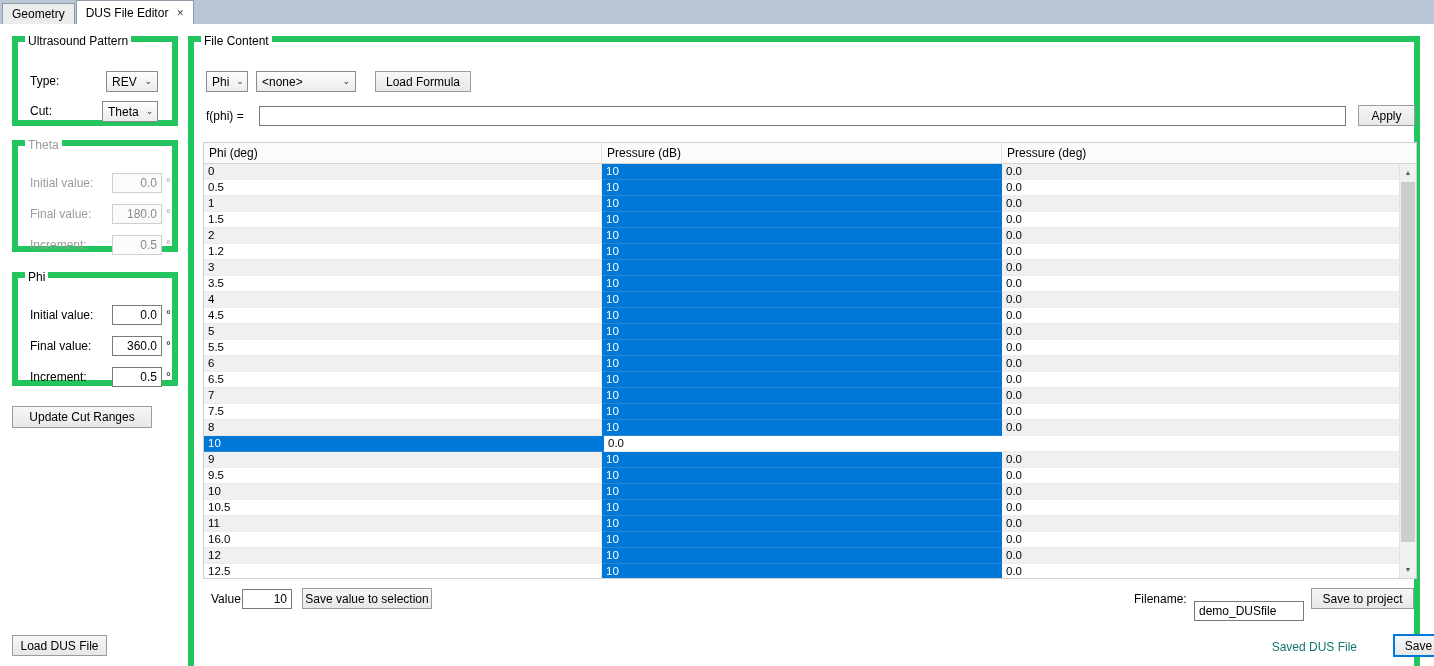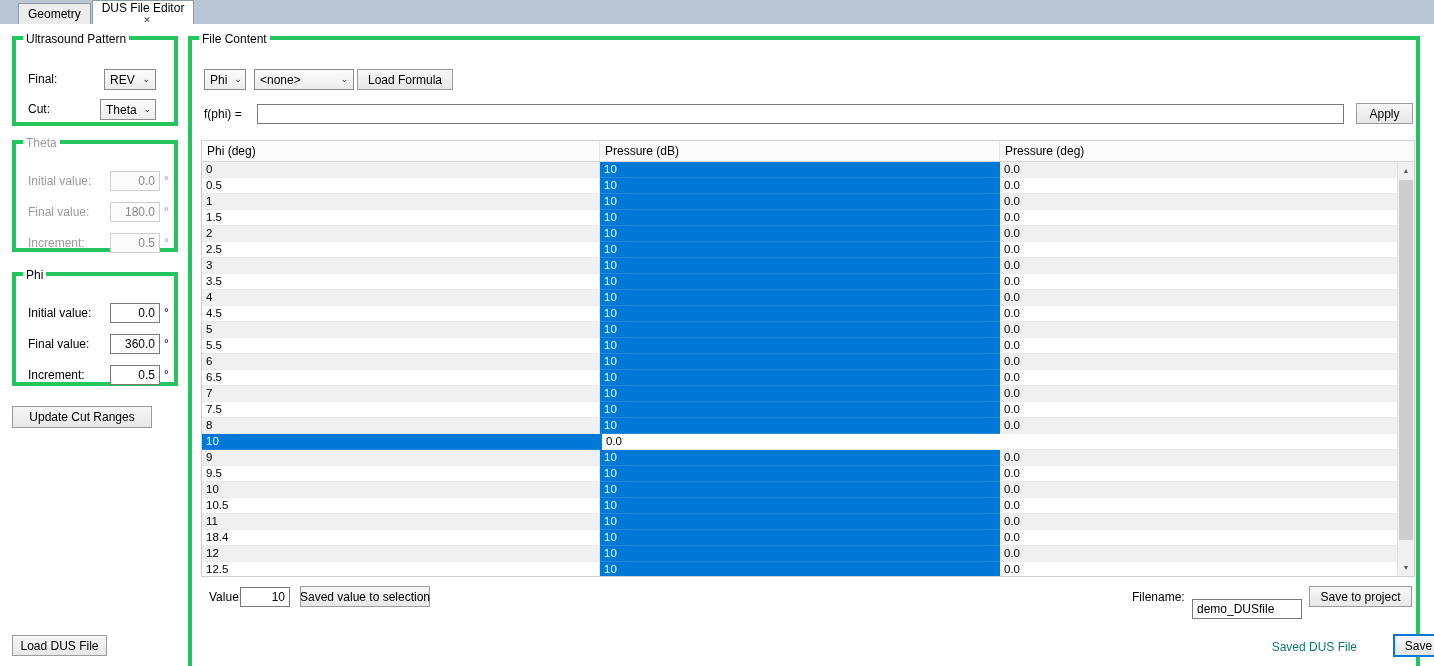--- a/index.html
+++ b/index.html
@@ -7,32 +7,32 @@
   body {
     width:1434px; height:666px; overflow:hidden;
     font-family:"Liberation Sans", sans-serif; font-size:12px;
     background:#ffffff; color:#000;
   }
   .app { position:relative; width:1434px; height:666px; background:#fff; }
 
   
   .tabbar {
     position:absolute; top:0; left:0; right:0; height:24px;
-    background:#b9c6d5; display:flex; align-items:flex-end; padding-left:18px;
+    background:#b9c6d5; display:flex; align-items:flex-end; padding-left:2px;
   }
   .tab {
     height:21px; display:flex; align-items:center; padding:0 9px;
     background:#ececec; border:1px solid #8f9aa8; border-bottom:none;
     margin-right:1px; cursor:default; white-space:nowrap;
   }
-  .tab.active { background:#ffffff; height:24px;flex-direction:column; }
+  .tab.active { background:#ffffff; height:24px; }
   .tab .close { margin-left:8px; font-size:9px; color:#444; }
 
   
-  .group { position:absolute; border:4px solid #22c55e; background:#fff; }
+  .group { position:absolute; border:6px solid #22c55e; background:#fff; }
   .group > .legend {
     position:absolute; top:-8px; left:7px; background:#fff; padding:0 3px;
     white-space:nowrap;
   }
   .group.disabled > .legend { color:#9b9b9b; }
   .group.disabled .lbl { color:#9b9b9b; }
 
   .lbl { position:absolute; white-space:nowrap; line-height:20px; }
 
   
@@ -103,21 +103,21 @@
       <span>Geometry</span>
     </div>
     <div class="tab active">
       <span>DUS File Editor</span>
       <span class="close">✕</span>
     </div>
   </div>
 
   <div class="group" style="left:12px; top:36px; width:166px; height:90px;">
     <span class="legend">Ultrasound Pattern</span>
-    <span class="lbl" style="left:12px; top:29px;">Final:</span>
+    <span class="lbl" style="left:12px; top:29px;">Type:</span>
     <div class="combo" style="left:88px; top:29px; width:52px;">
       <span>REV</span>
       <span class="arrow">⌄</span>
     </div>
     <span class="lbl" style="left:12px; top:59px;">Cut:</span>
     <div class="combo" style="left:84px; top:59px; width:56px;">
       <span>Theta</span>
       <span class="arrow">⌄</span>
     </div>
   </div>
@@ -154,21 +154,21 @@
     <span class="legend">File Content</span>
 
     <div class="combo" style="left:12px; top:29px; width:42px;">
       <span>Phi</span>
       <span class="arrow">⌄</span>
     </div>
     <div class="combo" style="left:62px; top:29px; width:100px;">
       <span>&lt;none&gt;</span>
       <span class="arrow">⌄</span>
     </div>
-    <button class="btn" style="left:165px; top:29px; width:96px; height:21px;">Load Formula</button>
+    <button class="btn" style="left:181px; top:29px; width:96px; height:21px;">Load Formula</button>
 
     <span class="lbl" style="left:12px; top:64px;">f(phi) =</span>
     <input class="txt" style="left: 65px; top: 64px; width: 1087px;" value="">
     <button class="btn" style="left:1164px; top:63px; width:57px; height:21px;">Apply</button>
 
     <div class="table" style="left:9px; top:100px; width:1214px; height:437px;">
       <div class="thead">
         <div class="th c0">Phi (deg)</div>
         <div class="th c1">Pressure (dB)</div>
         <div class="th c2">Pressure (deg)</div>
@@ -193,21 +193,21 @@
             <div class="tcell c0">1.5</div>
             <div class="tcell c1 selected">10</div>
             <div class="tcell c2">0.0</div>
           </div>
           <div class="trow even">
             <div class="tcell c0">2</div>
             <div class="tcell c1 selected">10</div>
             <div class="tcell c2">0.0</div>
           </div>
           <div class="trow">
-            <div class="tcell c0">2.5</div>
+            <div class="tcell c0">1.2</div>
             <div class="tcell c1 selected">10</div>
             <div class="tcell c2">0.0</div>
           </div>
           <div class="trow even">
             <div class="tcell c0">3</div>
             <div class="tcell c1 selected">10</div>
             <div class="tcell c2">0.0</div>
           </div>
           <div class="trow">
             <div class="tcell c0">3.5</div>
@@ -282,21 +282,21 @@
             <div class="tcell c0">10.5</div>
             <div class="tcell c1 selected">10</div>
             <div class="tcell c2">0.0</div>
           </div>
           <div class="trow even">
             <div class="tcell c0">11</div>
             <div class="tcell c1 selected">10</div>
             <div class="tcell c2">0.0</div>
           </div>
           <div class="trow">
-            <div class="tcell c0">18.4</div>
+            <div class="tcell c0">16.0</div>
             <div class="tcell c1 selected">10</div>
             <div class="tcell c2">0.0</div>
           </div>
           <div class="trow even">
             <div class="tcell c0">12</div>
             <div class="tcell c1 selected">10</div>
             <div class="tcell c2">0.0</div>
           </div>
           <div class="trow">
             <div class="tcell c0">12.5</div>
@@ -306,21 +306,21 @@
         </div>
       <div class="vscroll">
         <div class="sbtn up">▲</div>
         <div class="sthumb"></div>
         <div class="sbtn down">▼</div>
       </div>
     </div>
 
     <span class="lbl" style="left:17px; top:547px;">Value:</span>
     <input class="txt num" style="left: 48px; top: 547px; width: 50px;" value="10">
-    <button class="btn" style="left:108px; top:546px; width:130px; height:21px;">Saved value to selection</button>
+    <button class="btn" style="left:108px; top:546px; width:130px; height:21px;">Save value to selection</button>
 
     <span class="lbl" style="left:940px; top:547px;">Filename:</span>
     <input class="txt" style="left: 1000px; top: 547px; width: 110px; margin-top: 12px;" value="demo_DUSfile">
     <button class="btn" style="left:1117px; top:546px; width:103px; height:21px;">Save to project</button>
   </div>
 
   <button class="btn" style="left:12px; top:635px; width:95px; height:21px;">Load DUS File</button>
   <span class="status-green" style="right: 77px; top: 640px; color: #0f766e;">Saved DUS File</span>
   <button class="btn primary" style="left:1372px; top:634px; width:51px; height:23px;margin-left:21px;">Save</button>
 

